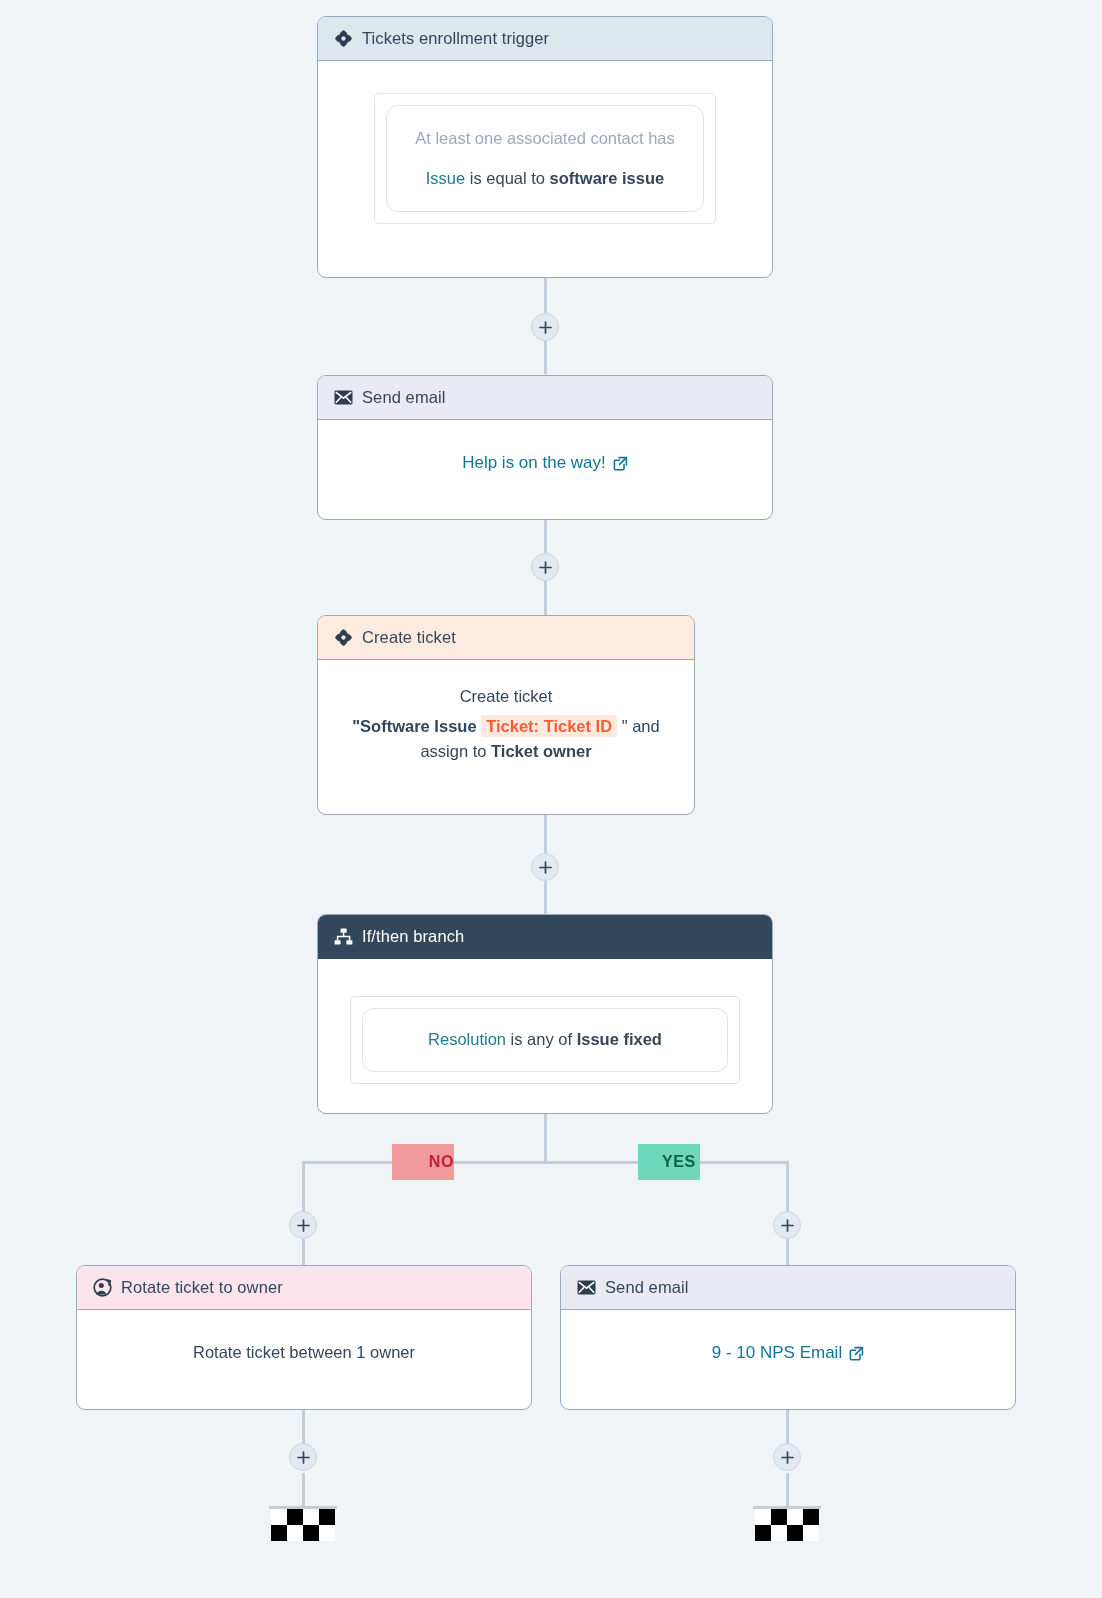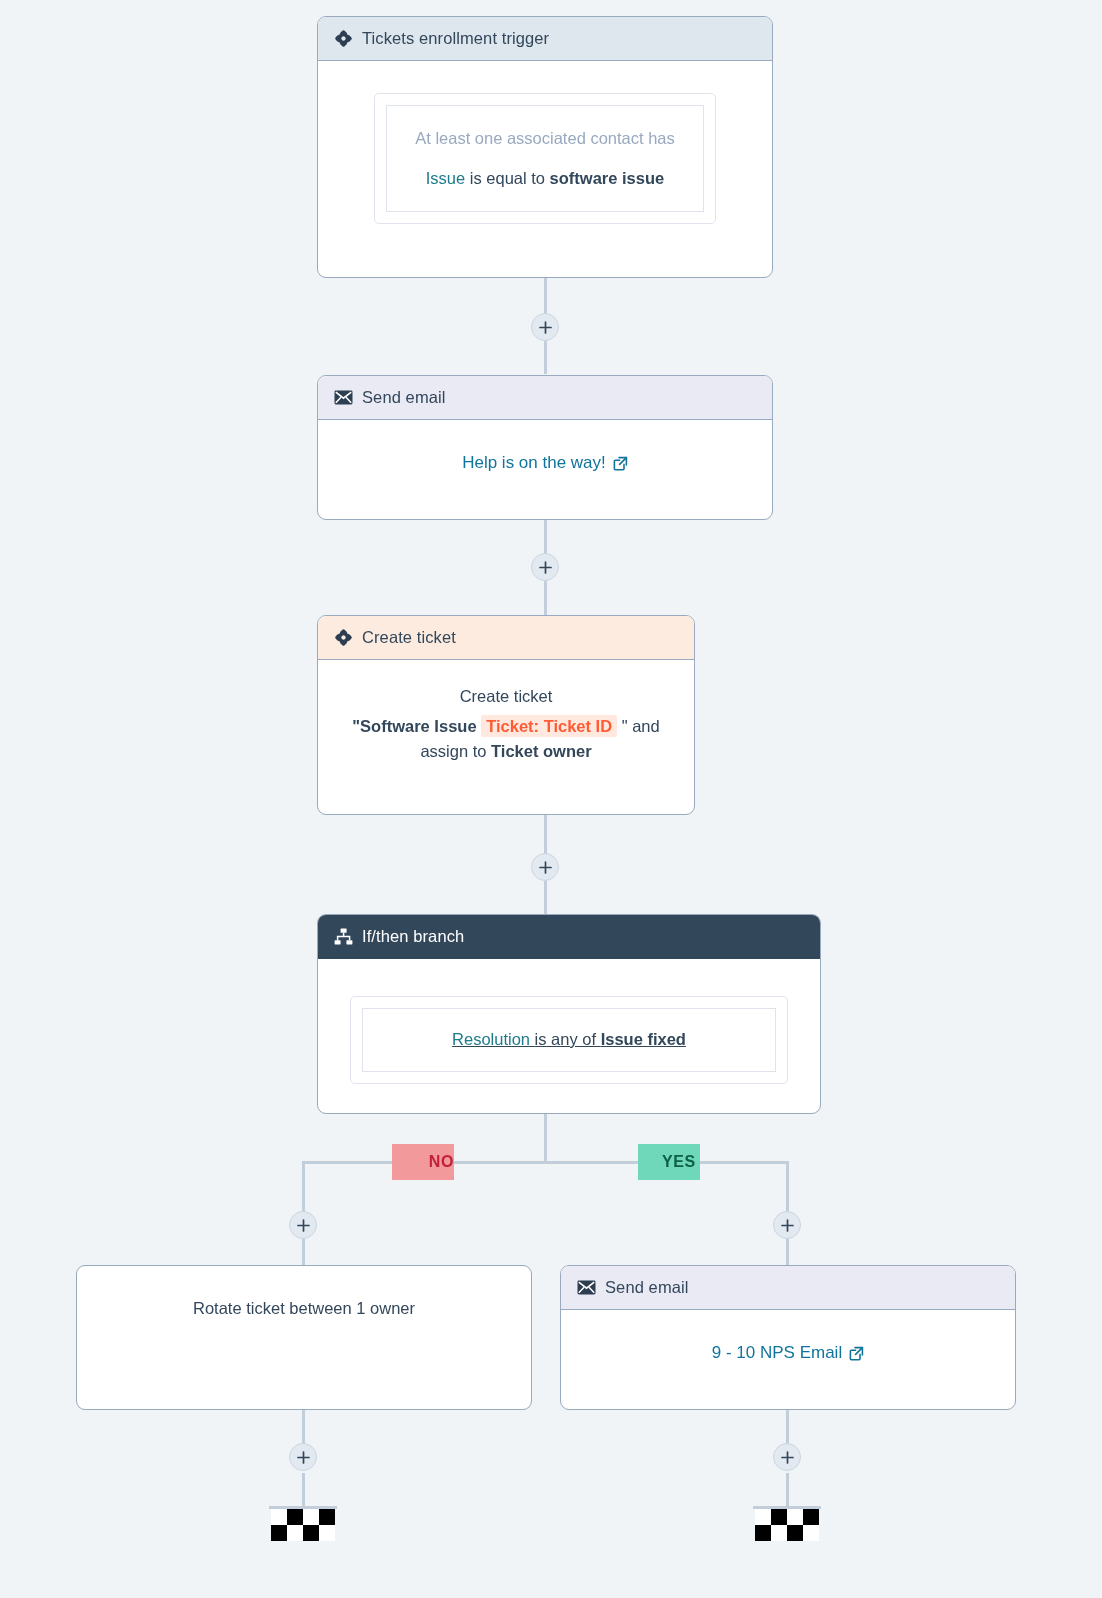--- a/index.html
+++ b/index.html
@@ -99,21 +99,21 @@
 
   
   .filter-outer {
     border: 1.5px solid #DFE3EB;
     border-radius: 5px;
     padding: 11px;
     width: 100%;
   }
   .filter-inner {
     border: 1.5px solid #DFE3EB;
-    border-radius: 0;
+    border-radius: 12px;
     padding: 20px 16px;
     text-align: center;
   }
   .filter-lead {
     color: #99A9BF;
     font-size: 16.5px;
     margin-bottom: 14px;
   }
   .filter-line {
     font-size: 16.5px;
@@ -305,21 +305,21 @@
       </div>
     </div>
   </div>
 
   <div class="plus-btn" style="left:531px; top:853px;">
     <svg width="13" height="13" viewBox="0 0 13 13">
         <path d="M6.5 1v11M1 6.5h11" stroke="#33475B" stroke-width="1.7" stroke-linecap="round"></path>
       </svg>
   </div>
 
-  <div class="node" style="left:317px; top:914px; width:504px; height:200px;text-decoration:underline;">
+  <div class="node" style="left:317px; top:914px; width:456px; height:200px;">
     <div class="node-header hdr-branch">
       <span class="hdr-icon">
         <svg width="19" height="17" viewBox="0 0 19 17">
           <rect x="6.6" y="0.6" width="6" height="4.2" rx="0.6" fill="#FFFFFF"></rect>
           <rect x="0.6" y="12.2" width="6" height="4.2" rx="0.6" fill="#FFFFFF"></rect>
           <rect x="12.4" y="12.2" width="6" height="4.2" rx="0.6" fill="#FFFFFF"></rect>
           <path d="M9.6 4.8v3.6M3.6 12.2V8.4h12v3.8" stroke="#FFFFFF" stroke-width="1.5" fill="none"></path>
         </svg>
       </span>
       <span>If/then branch</span>
@@ -349,20 +349,31 @@
         <path d="M6.5 1v11M1 6.5h11" stroke="#33475B" stroke-width="1.7" stroke-linecap="round"></path>
       </svg>
   </div>
   <div class="plus-btn" style="left:773px; top:1211px;">
     <svg width="13" height="13" viewBox="0 0 13 13">
         <path d="M6.5 1v11M1 6.5h11" stroke="#33475B" stroke-width="1.7" stroke-linecap="round"></path>
       </svg>
   </div>
 
   <div class="node" style="left:76px; top:1265px; width:456px; height:145px;">
+    <div class="node-header hdr-rotate">
+      <span class="hdr-icon">
+        <svg width="19" height="19" viewBox="0 0 19 19">
+          <circle cx="9.5" cy="9.5" r="8.3" fill="none" stroke="#2D3E50" stroke-width="1.7"></circle>
+          <circle cx="8.3" cy="7.6" r="2.5" fill="#2D3E50"></circle>
+          <path d="M3.4 16.4a5.3 5.3 0 0 1 10 0z" fill="#2D3E50"></path>
+          <path d="M13.3 1.9l3.9 1.1-1.1 3.9" fill="none" stroke="#2D3E50" stroke-width="1.9" stroke-linecap="round" stroke-linejoin="round"></path>
+        </svg>
+      </span>
+      <span>Rotate ticket to owner</span>
+    </div>
     <div class="node-body" style="padding:30px 22px;">
       <div>Rotate ticket between 1 owner</div>
     </div>
   </div>
 
   <div class="node" style="left:560px; top:1265px; width:456px; height:145px;">
     <div class="node-header hdr-email">
       <span class="hdr-icon">
         <svg width="19" height="15" viewBox="0 0 19 15">
           <rect x="0.5" y="0.5" width="18" height="14" rx="1.4" fill="#2D3E50"></rect>

